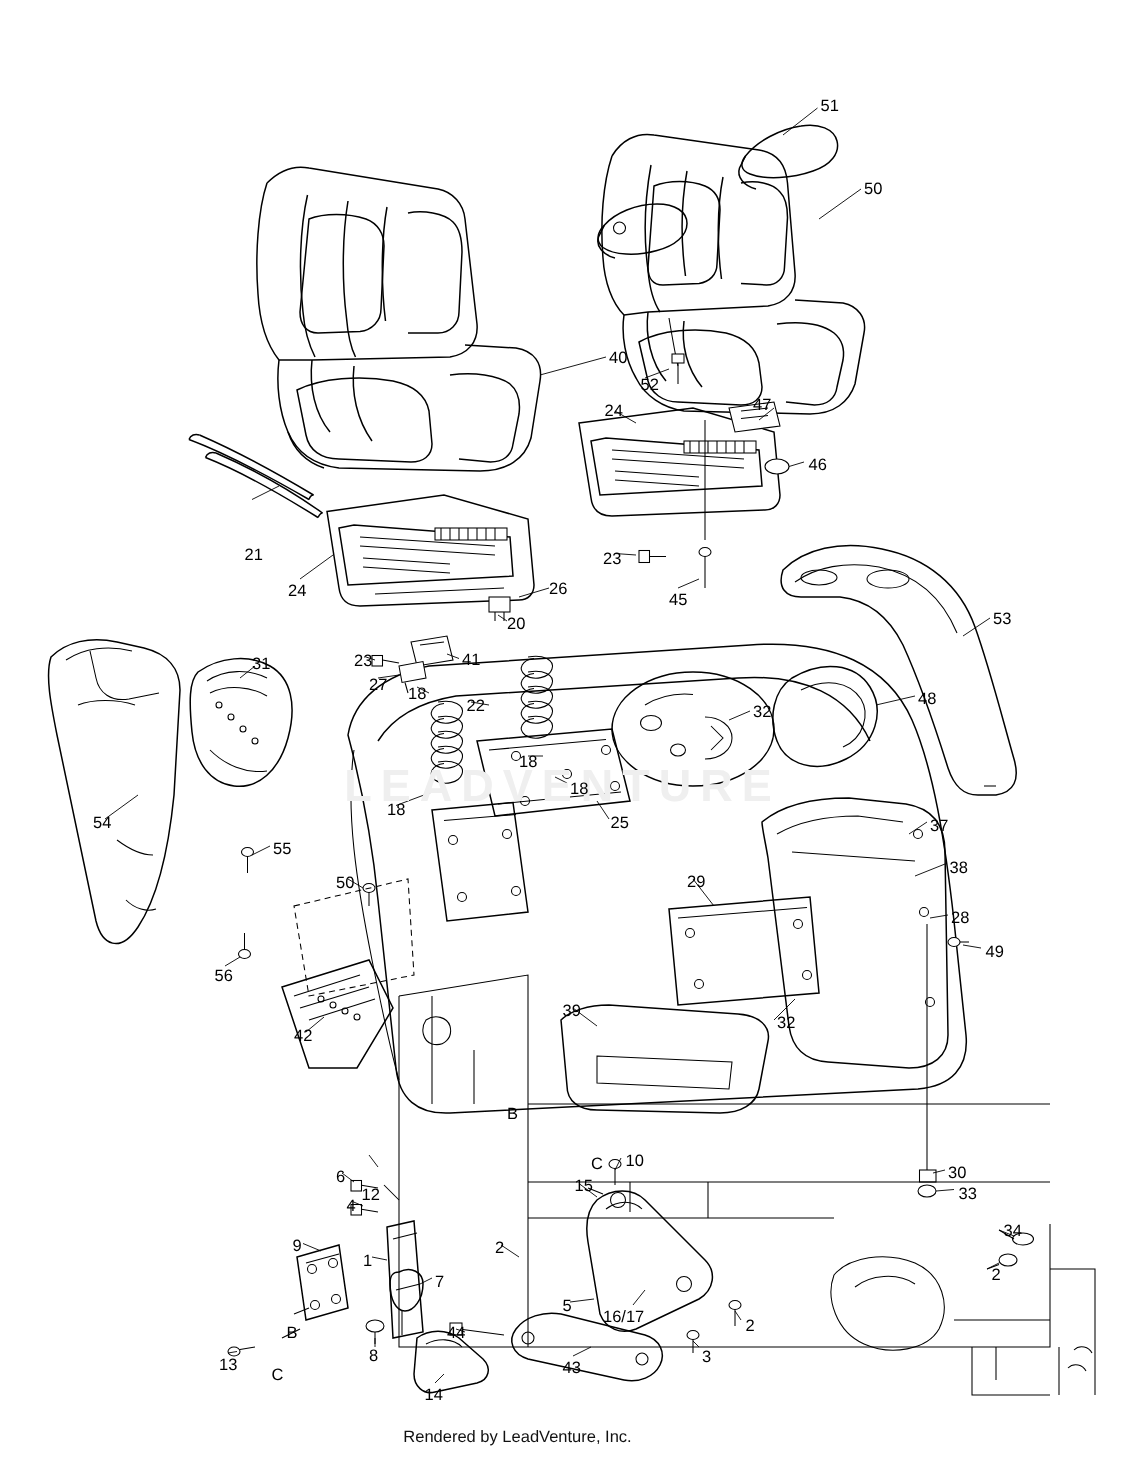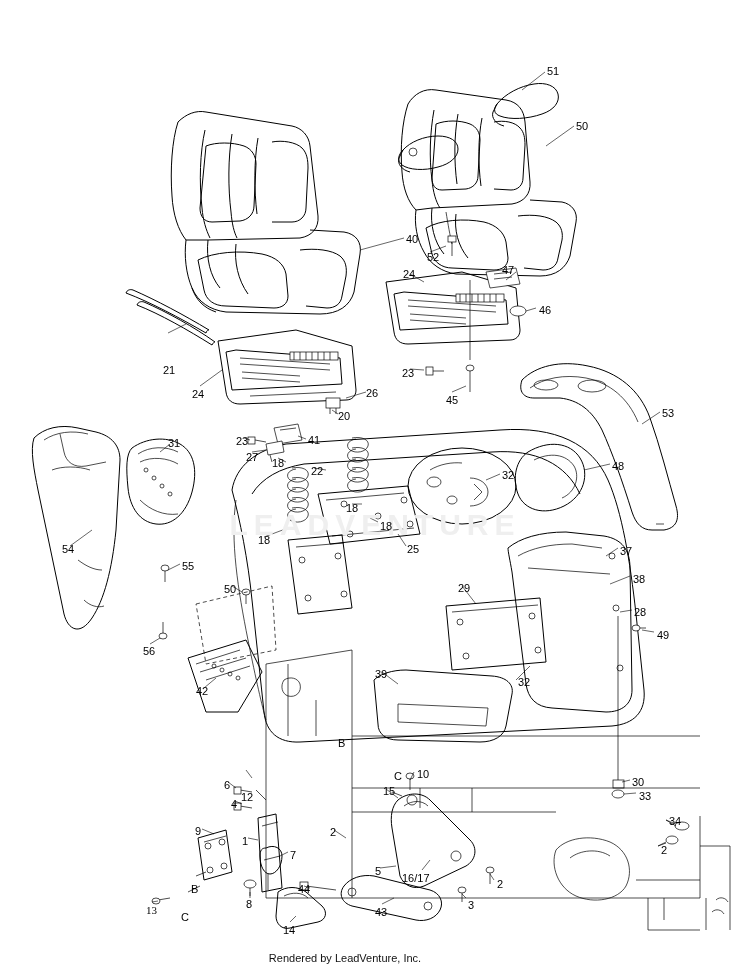--- a/index.html
+++ b/index.html
@@ -503,19 +503,19 @@
   <div class="callout" style="left:242px; top:836px;">1</div>
   <div class="callout" style="left:330px; top:827px;">2</div>
   <div class="callout" style="left:290px; top:850px;">7</div>
   <div class="callout" style="left:375px; top:866px;">5</div>
   <div class="callout" style="left:402px; top:873px;">16/17</div>
   <div class="callout" style="left:497px; top:879px;">2</div>
   <div class="callout" style="left:298px; top:884px;">44</div>
   <div class="callout" style="left:191px; top:884px;">B</div>
   <div class="callout" style="left:246px; top:899px;">8</div>
   <div class="callout" style="left:468px; top:900px;">3</div>
-  <div class="callout" style="left:146px; top:905px;font-family:Liberation Serif, serif;">13</div>
+  <div class="callout" style="left:146px; top:905px;">13</div>
   <div class="callout" style="left:181px; top:912px;">C</div>
   <div class="callout" style="left:375px; top:907px;">43</div>
   <div class="callout" style="left:283px; top:925px;">14</div>
 
   <div id="footer">Rendered by LeadVenture, Inc.</div>
 </div>
 
 </body></html>

